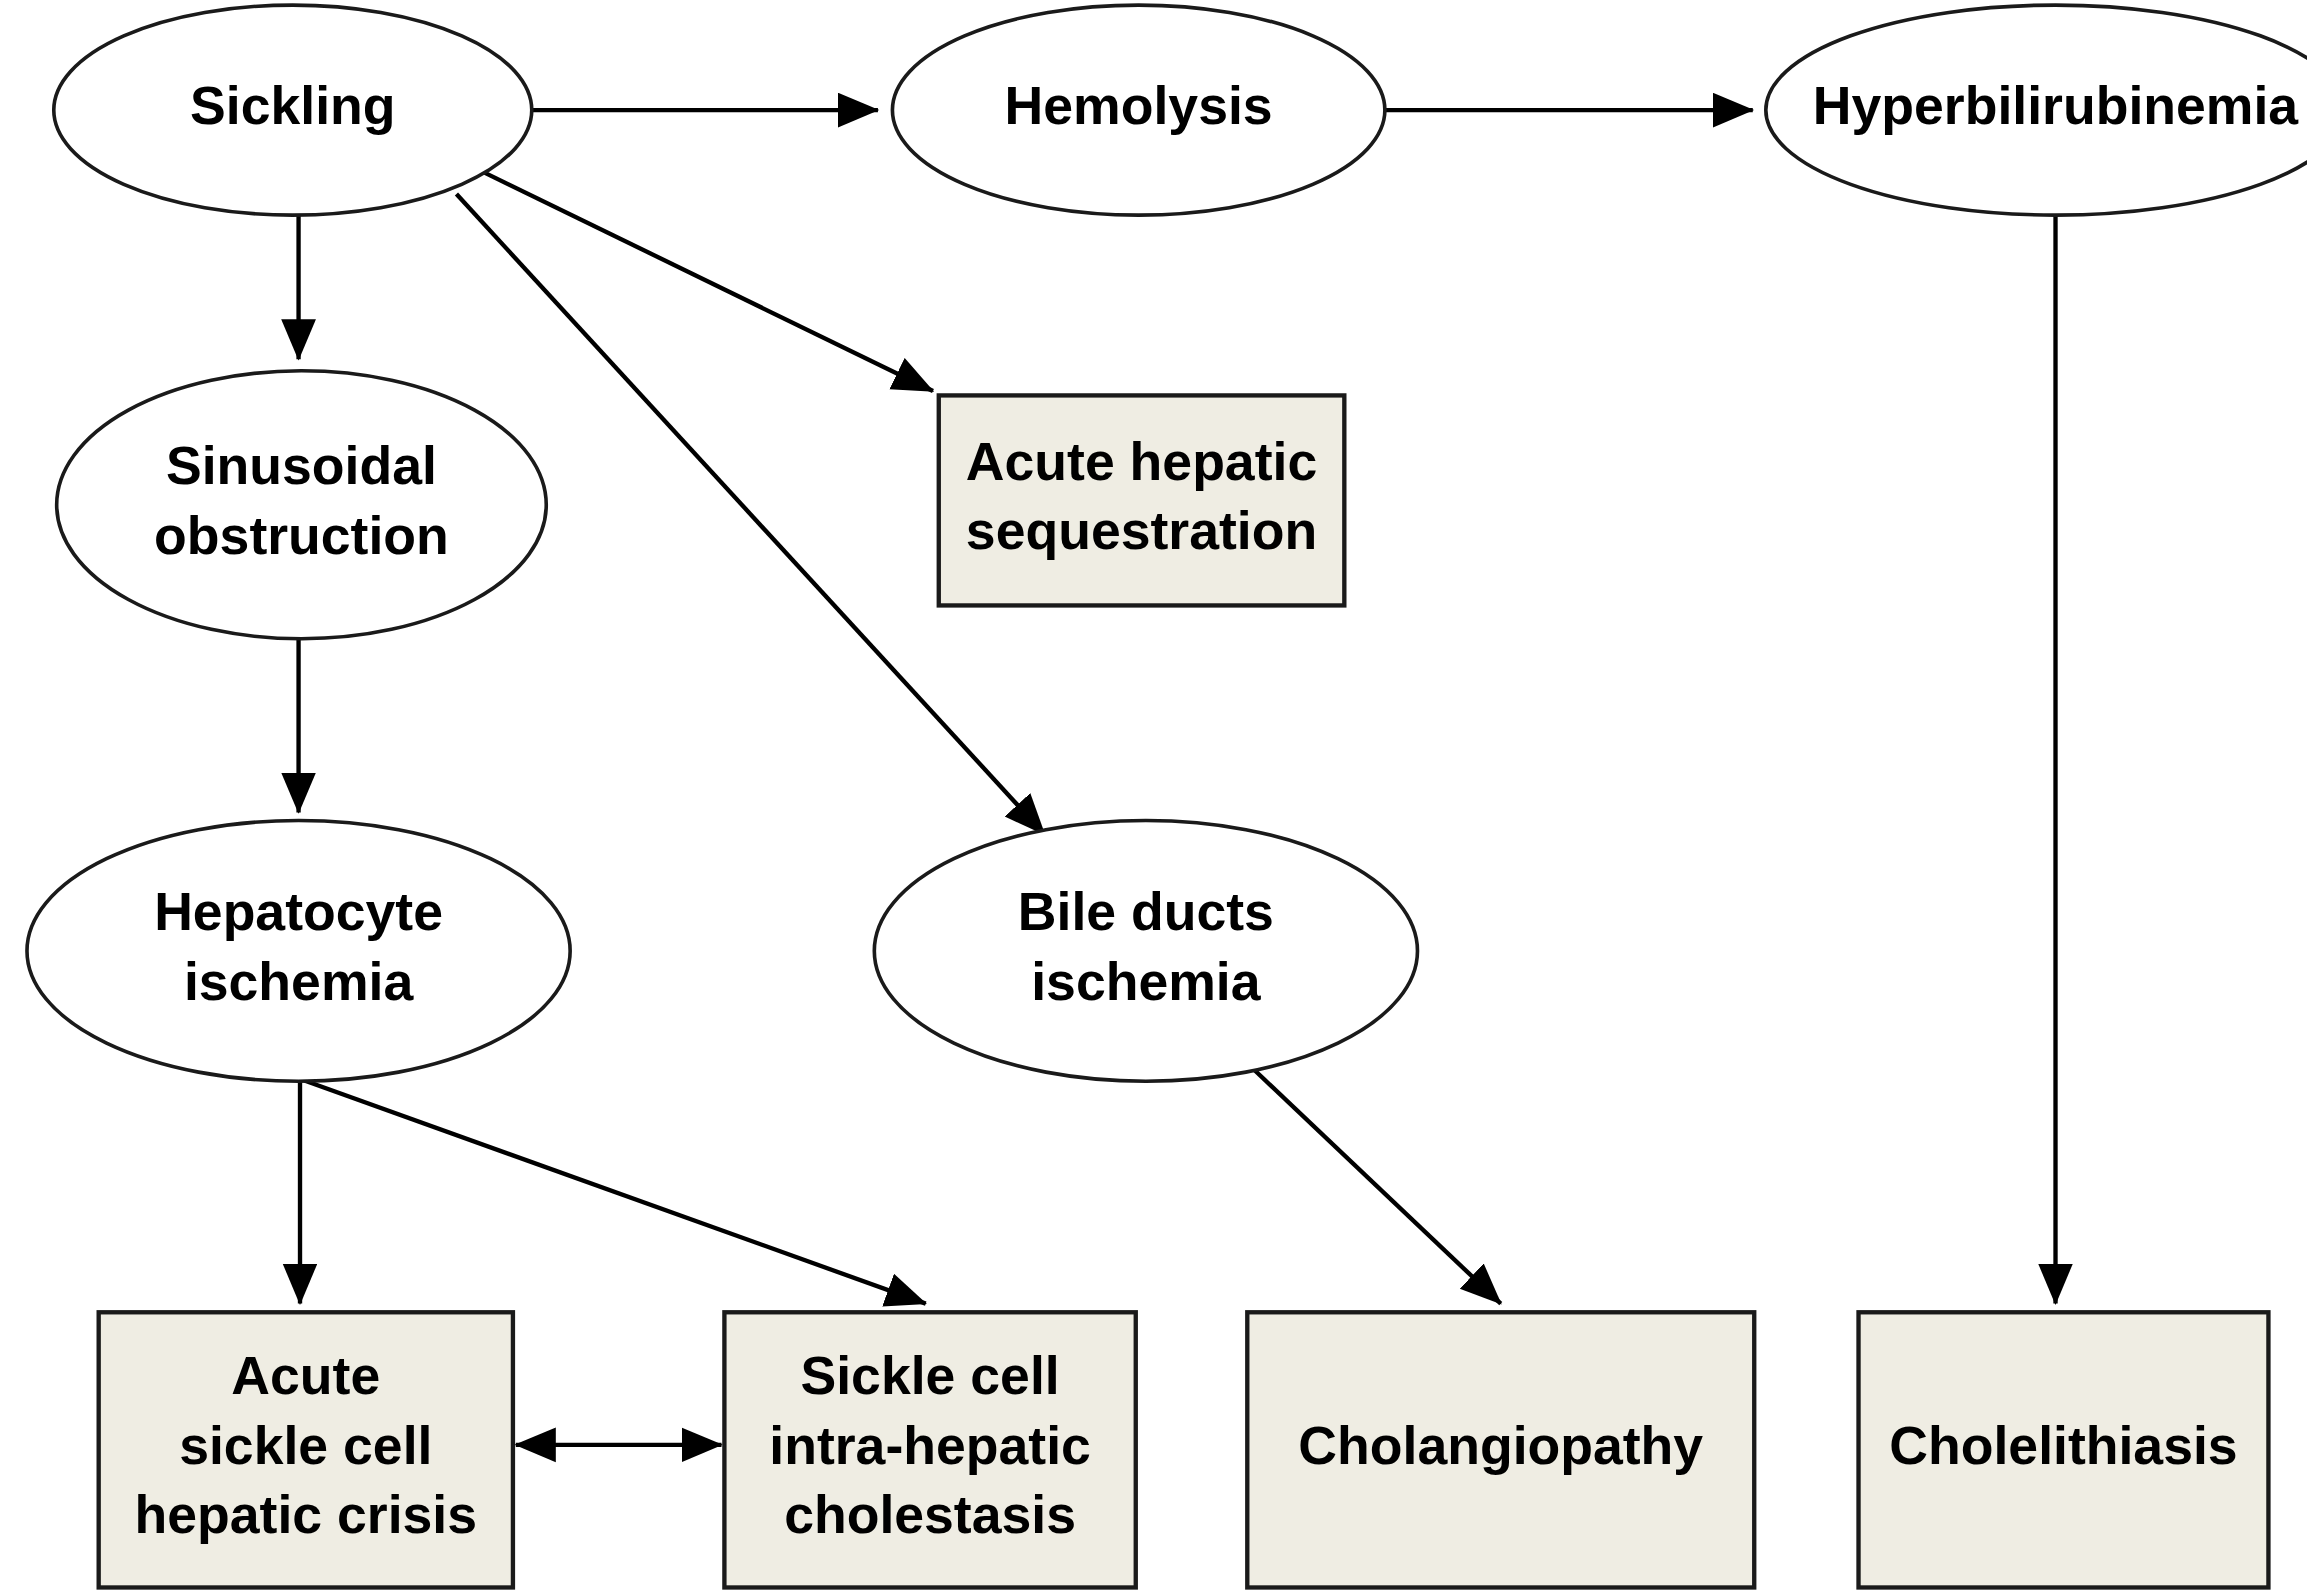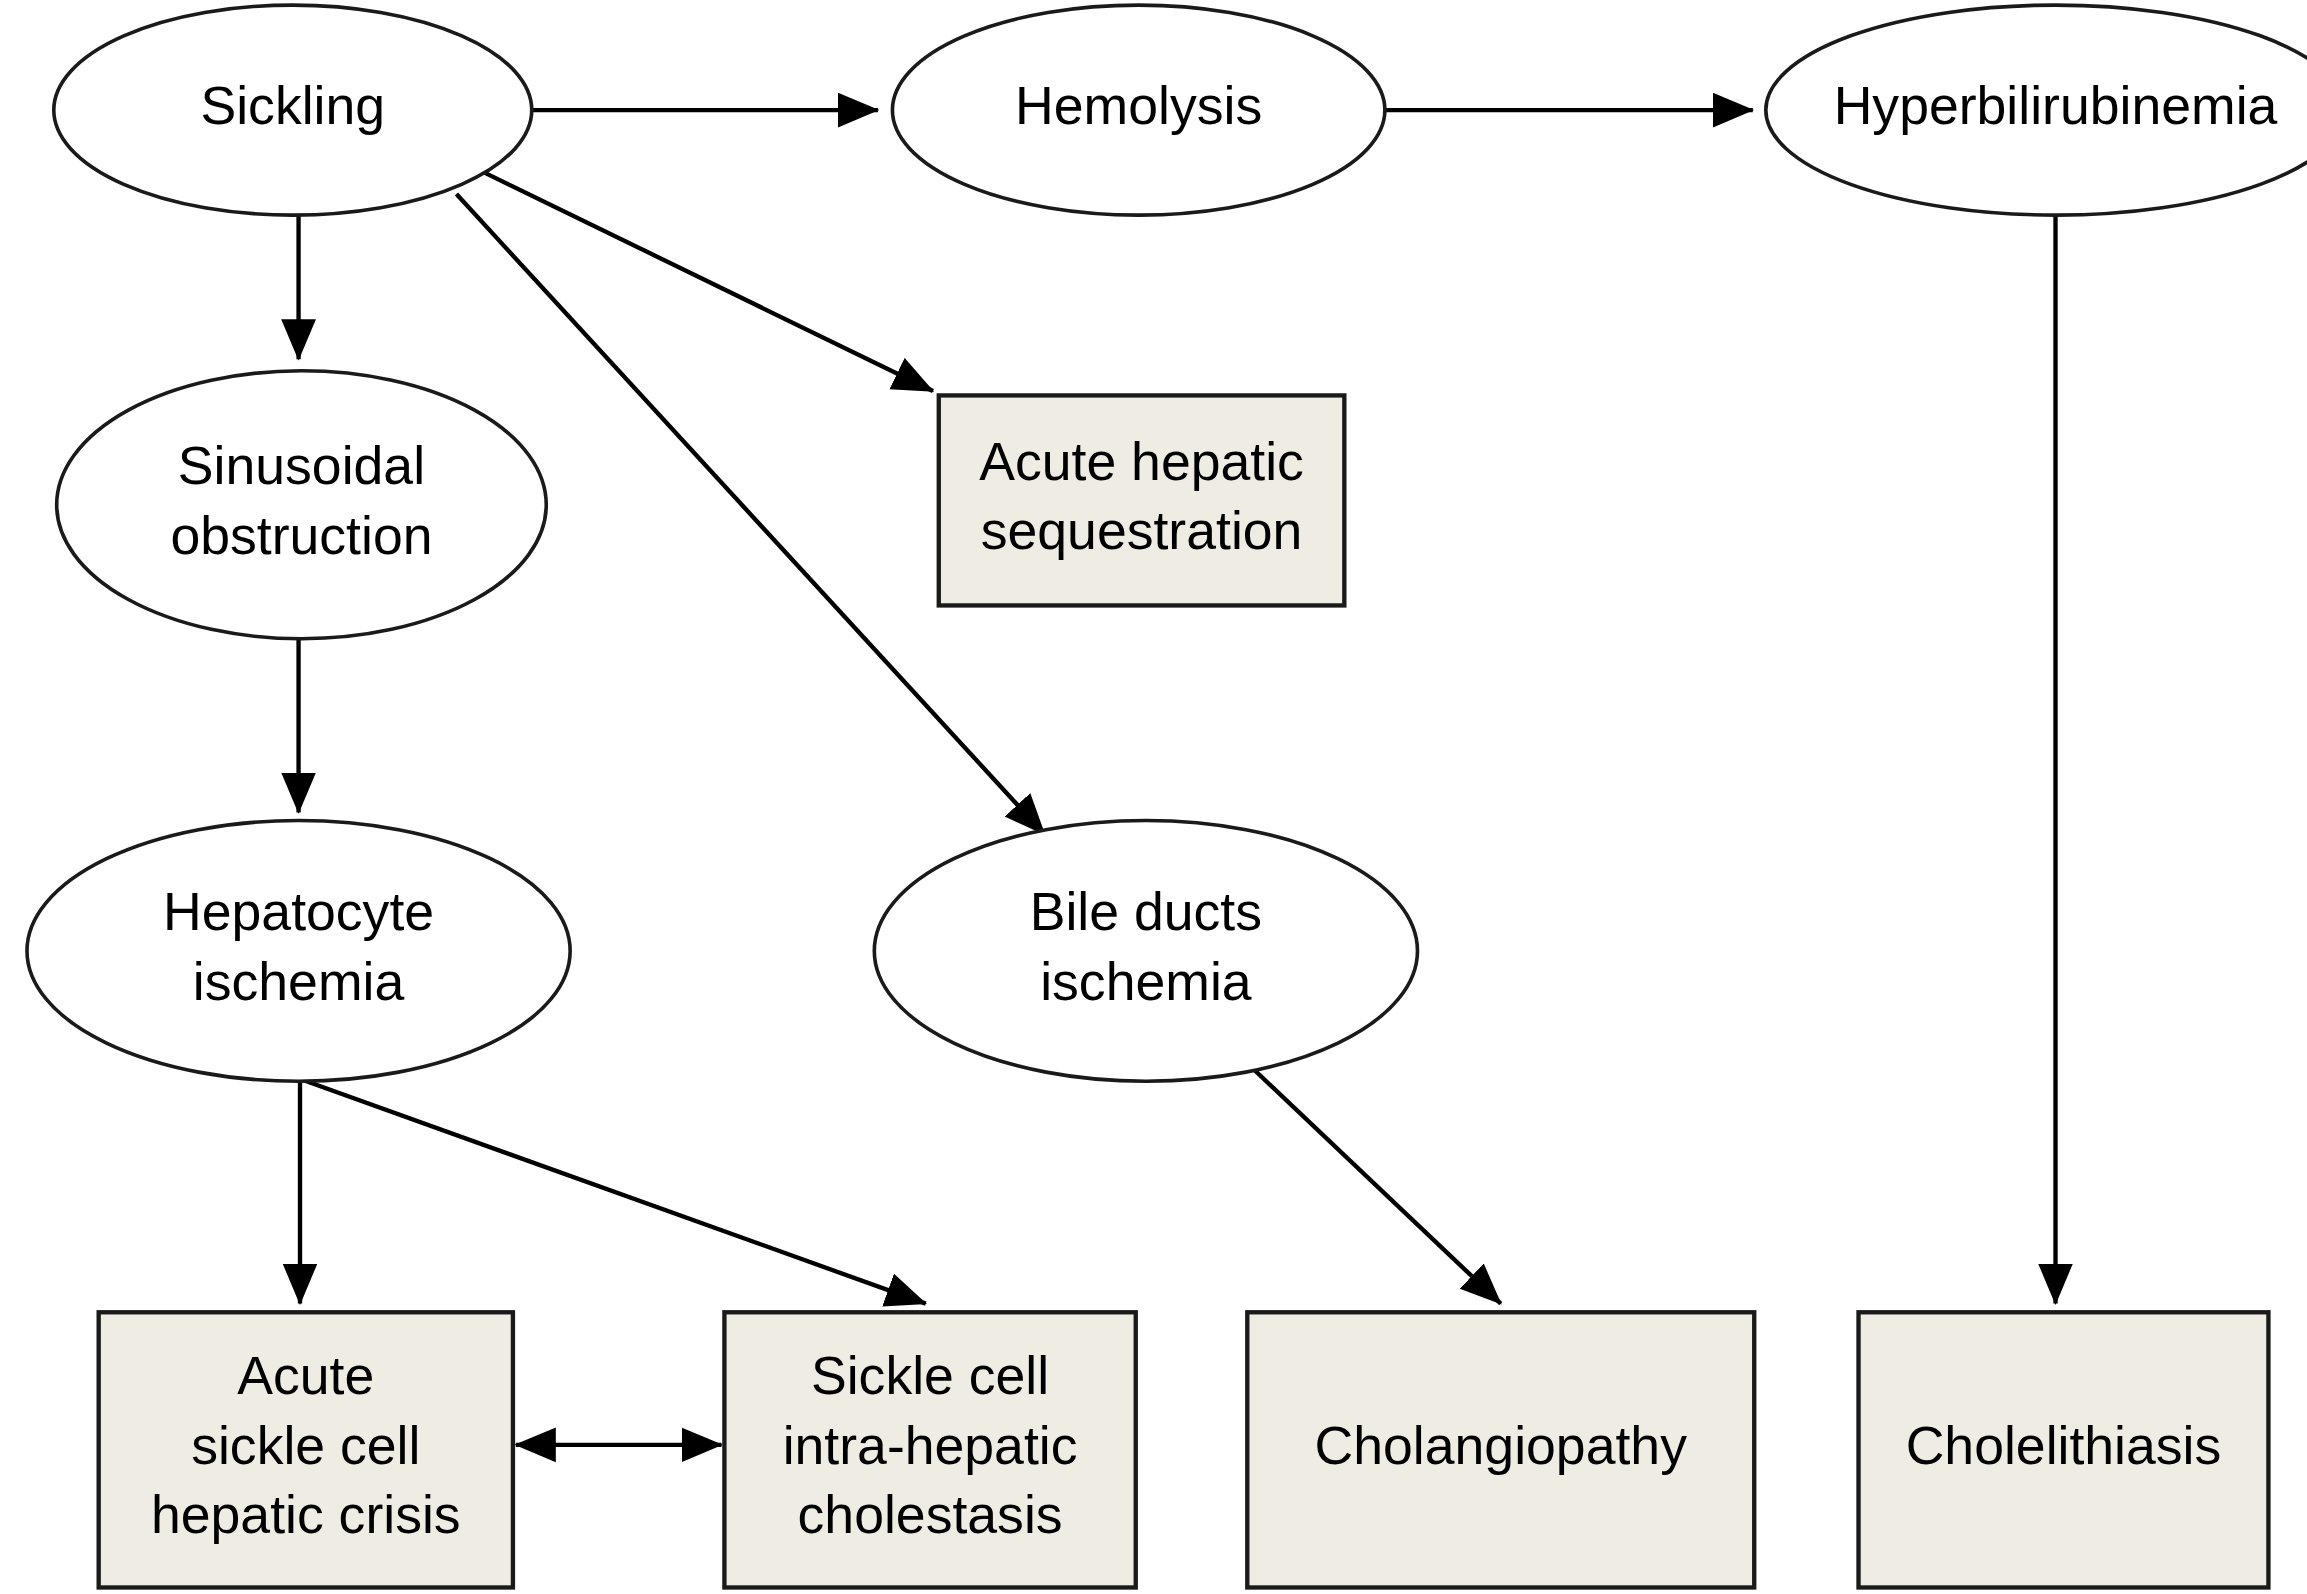--- a/index.html
+++ b/index.html
@@ -9,20 +9,21 @@
   }
   body {
     font-family: "Liberation Sans", sans-serif;
   }
   #diagram-root {
     position: relative;
     width: 2307px;
     height: 1594px;
     background: #ffffff;
     overflow: hidden;
+    font-weight: bold;
   }
   svg.flow {
     display: block;
     width: 2307px;
     height: 1594px;
   }
   .node-shape {
     fill: #ffffff;
     stroke: #1a1a1a;
     stroke-width: 5;

